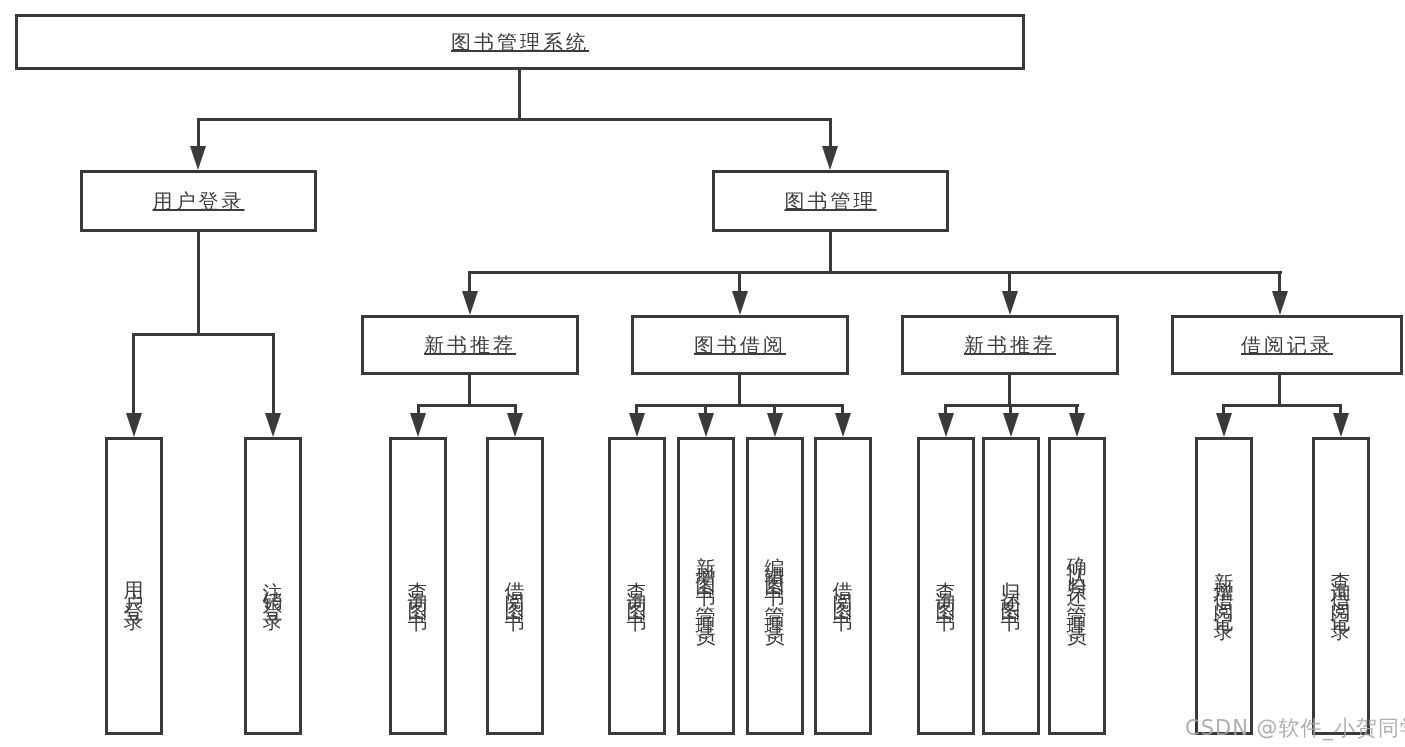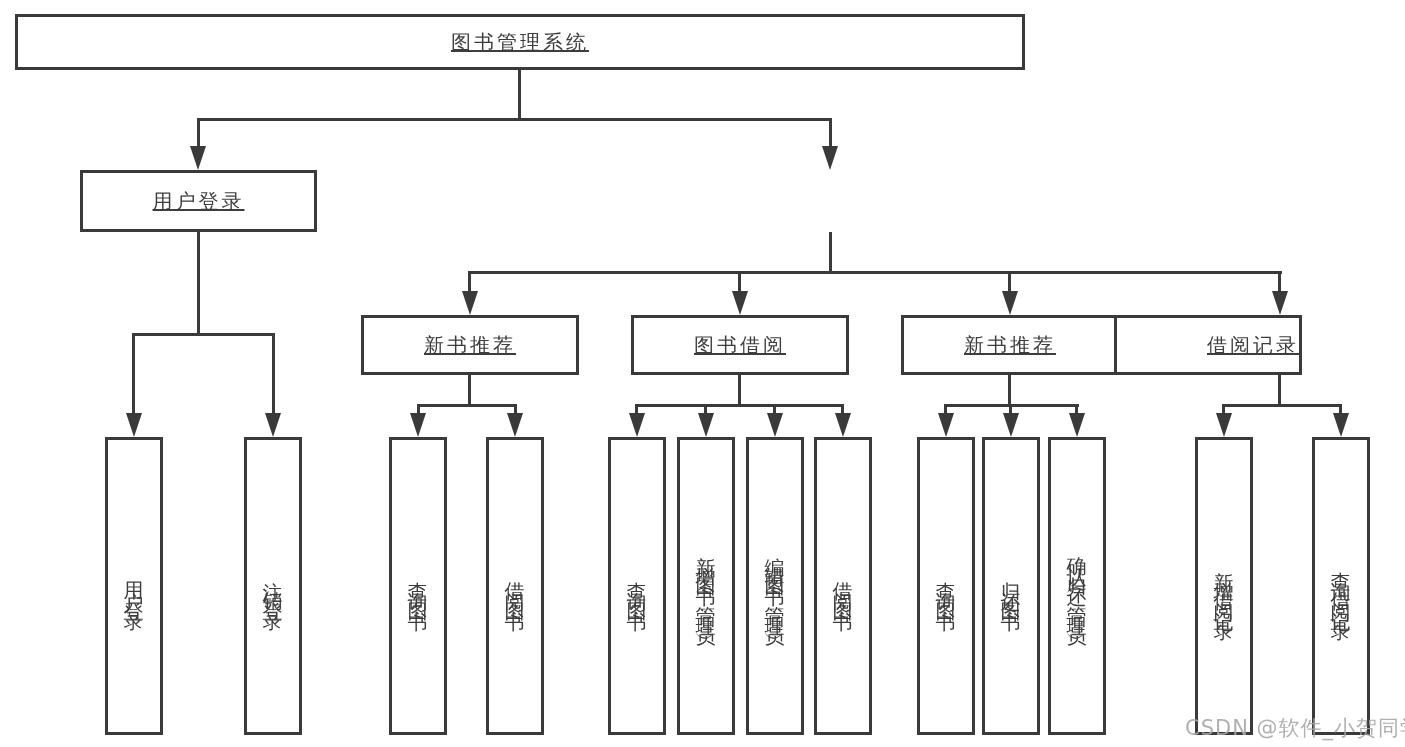--- a/index.html
+++ b/index.html
@@ -49,20 +49,23 @@
   <div class="line" style="left:518px;top:70px;width:3px;height:50px;"></div>
   <div class="line" style="left:197px;top:118px;width:635px;height:3px;"></div>
   <div class="line" style="left:197px;top:118px;width:3px;height:30px;"></div>
   <div class="arrowhead" style="left:190px;top:146px;"></div>
   <div class="line" style="left:829px;top:118px;width:3px;height:30px;"></div>
   <div class="arrowhead" style="left:822px;top:146px;"></div>
 
   <div class="box" style="left:80px;top:170px;width:237px;height:62px;">
     <span class="h-label">用户登录</span>
   </div>
+  <div class="box" style="left:712px;top:170px;width:237px;height:62px;">
+    <span class="h-label">图书管理</span>
+  </div>
 
   <div class="line" style="left:197px;top:232px;width:3px;height:103px;"></div>
   <div class="line" style="left:132px;top:333px;width:143px;height:3px;"></div>
   <div class="line" style="left:132px;top:333px;width:3px;height:80px;"></div>
   <div class="arrowhead" style="left:126px;top:413px;"></div>
   <div class="line" style="left:272px;top:333px;width:3px;height:80px;"></div>
   <div class="arrowhead" style="left:265px;top:413px;"></div>
 
   <div class="box" style="left:105px;top:437px;width:58px;height:298px;">
     <span class="vtext">用户登录</span>
@@ -84,21 +87,21 @@
 
   <div class="box" style="left:631px;top:315px;width:218px;height:60px;">
     <span class="h-label">图书借阅</span>
   </div>
   <div class="box" style="left:361px;top:315px;width:218px;height:60px;">
     <span class="h-label">新书推荐</span>
   </div>
   <div class="box" style="left:901px;top:315px;width:218px;height:60px;">
     <span class="h-label">新书推荐</span>
   </div>
-  <div class="box" style="left:1114px;top:315px;width:188px;height:60px;justify-content:flex-end;">
+  <div class="box" style="left:1171px;top:315px;width:232px;height:60px;">
     <span class="h-label">借阅记录</span>
   </div>
 
   <div class="line" style="left:468px;top:375px;width:3px;height:31px;"></div>
   <div class="line" style="left:417px;top:404px;width:100px;height:3px;"></div>
   <div class="line" style="left:417px;top:404px;width:3px;height:10px;"></div>
   <div class="arrowhead" style="left:410px;top:413px;"></div>
   <div class="line" style="left:514px;top:404px;width:3px;height:10px;"></div>
   <div class="arrowhead" style="left:507px;top:413px;"></div>
 

